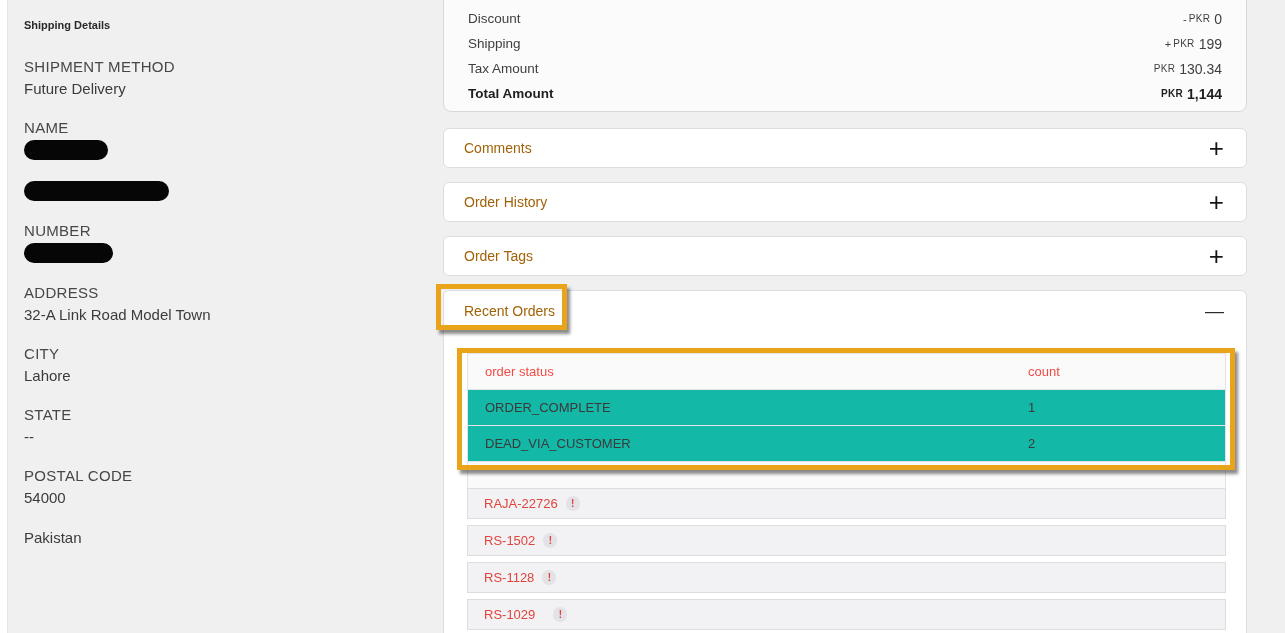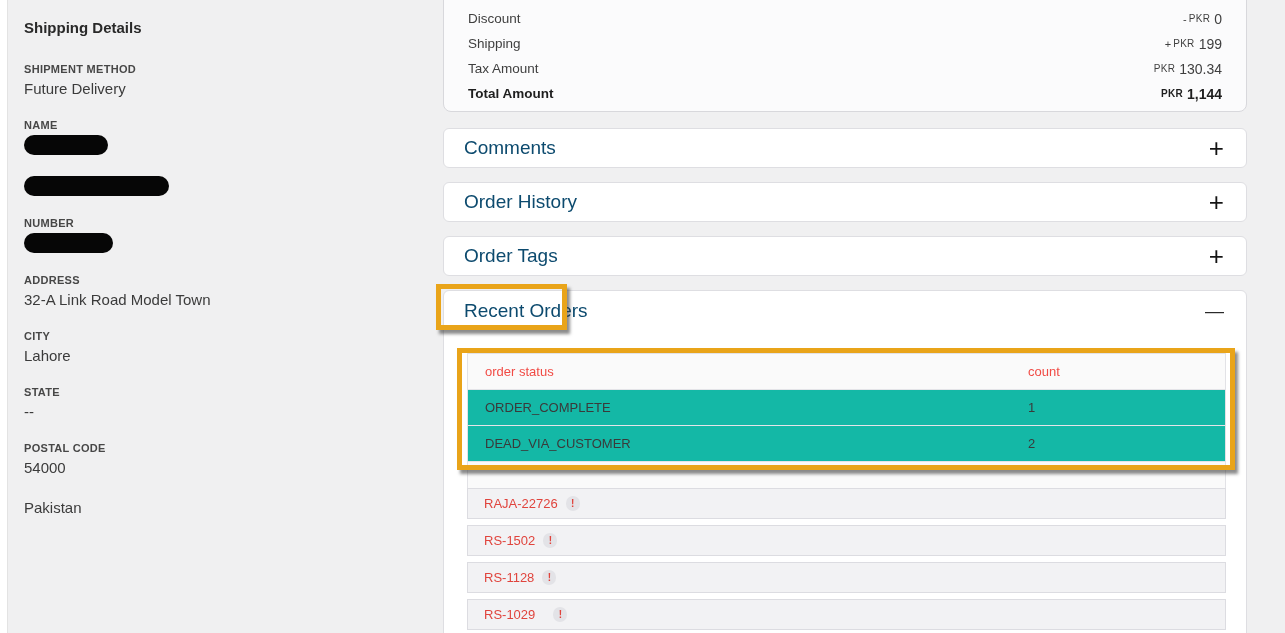--- a/index.html
+++ b/index.html
@@ -11,23 +11,23 @@
     color:#3b3b3b;
   }
 
   
   .left-rail { position:absolute; left:0; top:0; width:8px; height:100%;
     background:#ffffff; border-right:1px solid #e3e3e3; }
 
   
   .shipping-panel { position:absolute; left:9px; top:0; width:424px; height:100%;
     padding:19px 10px 0 15px; }
-  .shipping-title { font-size:15px; font-weight:700; color:#292929; margin-bottom:27px; }
+  .shipping-title { font-size:11px; font-weight:700; color:#292929; margin-bottom:27px; }
   .field { margin-bottom:21px; }
-  .field-label { font-size:11px; font-weight:700; color:#474747;
+  .field-label { font-size:15px; font-weight:400; color:#474747;
     letter-spacing:.3px; margin-bottom:4px; }
   .field-value { font-size:15px; color:#3b3b3b; line-height:19px; }
   .pill { height:20px; background:#060606; border-radius:10px; margin-top:3px; }
   .pill-name   { width:84px; }
   .pill-email  { width:145px; }
   .pill-number { width:89px; }
 
   
   .content { position:absolute; left:443px; top:0; width:804px; }
 
@@ -40,21 +40,21 @@
   .total-row .amountwrap { display:flex; align-items:center; }
   .total-prefix { font-size:11px; margin-right:2px; }
   .cur { font-size:10px; letter-spacing:.3px; margin-right:4px; }
   .amount { font-size:14px; }
   .total-row.bold { font-weight:700; color:#1e1e1e; }
 
   
   .acc { position:absolute; left:0; width:804px; height:40px;
     background:#ffffff; border:1px solid #dedee2; border-radius:6px;
     display:flex; align-items:center; padding:0 22px 0 20px; cursor:pointer; }
-  .acc-label { font-size:19px; color:#0c4a6e; }
+  .acc-label { font-size:14px; color:#a16207; }
   .toggle { margin-left:auto; font-size:26px; font-weight:100; color:#141414;
     line-height:20px; }
   .toggle.minus { font-size:19px; color:#2a2a2a; }
   .acc-1 { top:128px; } .acc-2 { top:182px; } .acc-3 { top:236px; }
 
   
   .recent-card { position:absolute; left:0; top:290px; width:804px; height:358px;
     background:#ffffff; border:1px solid #dedee2; border-radius:6px; }
   .recent-head { height:40px; display:flex; align-items:center;
     padding:0 22px 0 20px; cursor:pointer; }

